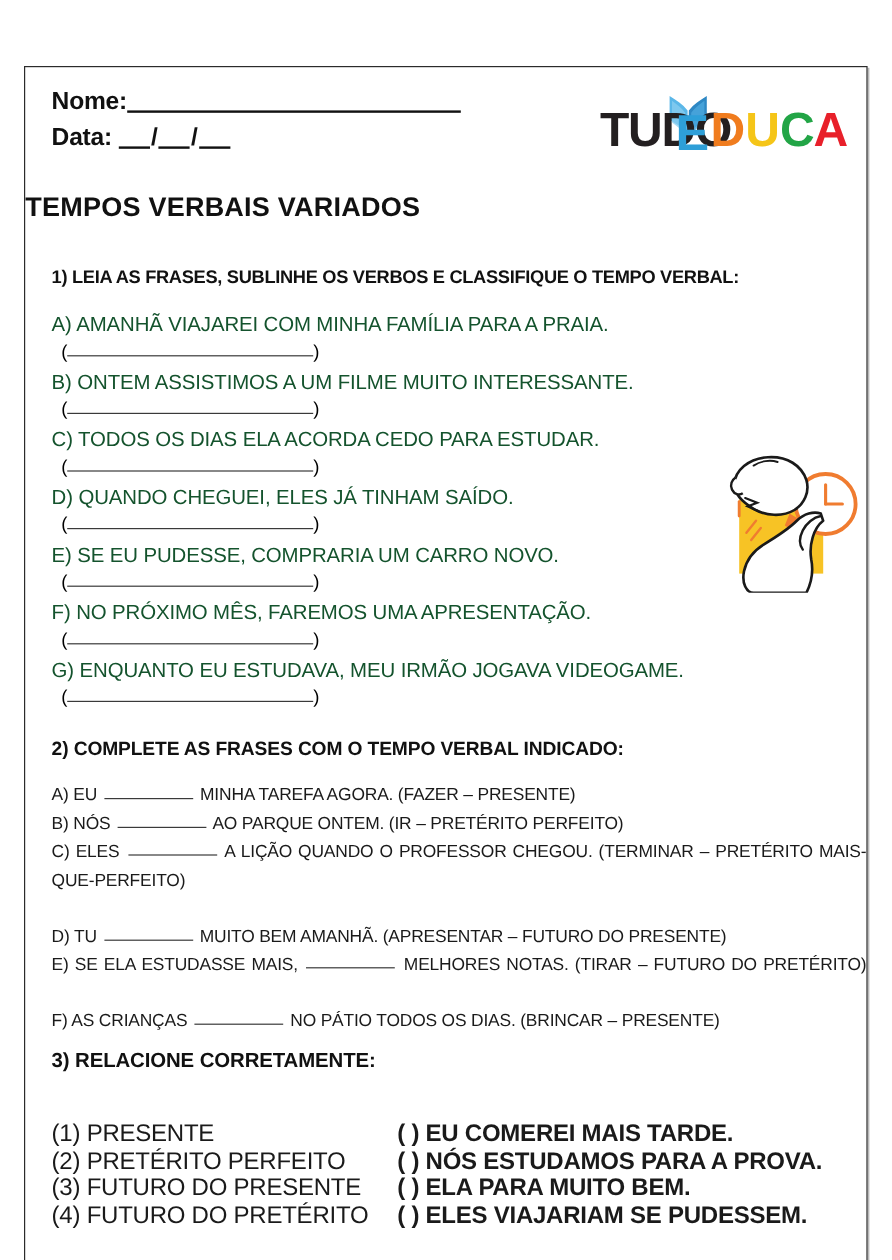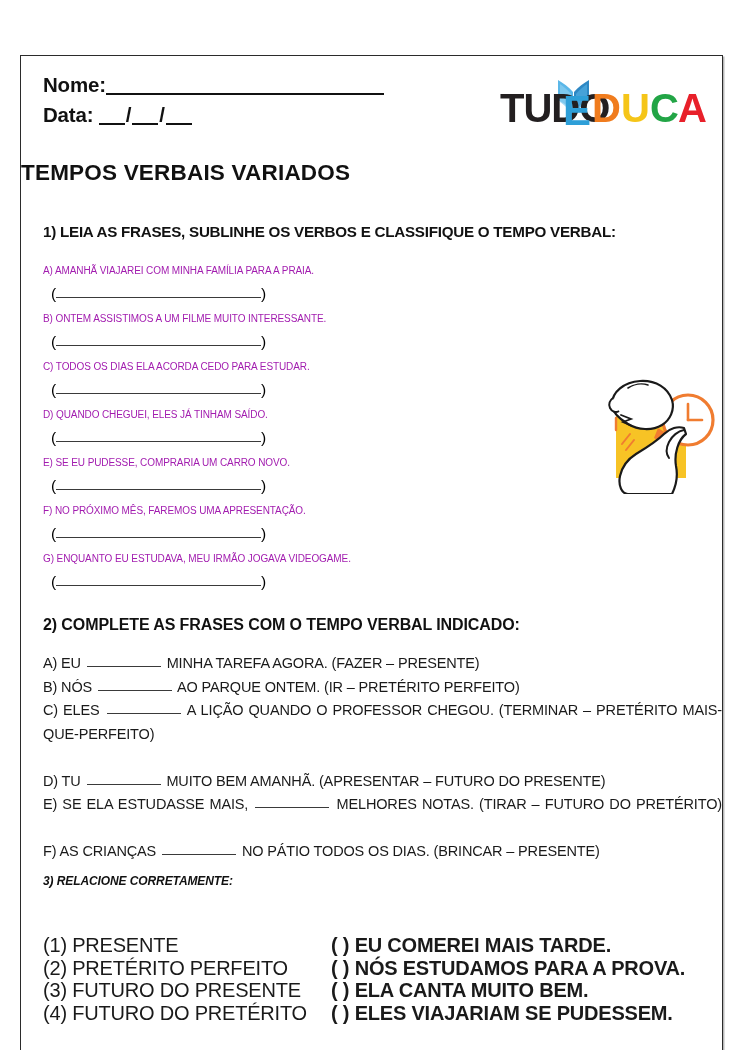--- a/index.html
+++ b/index.html
@@ -79,23 +79,23 @@
   
   .q-head {
     position: absolute;
     left: 22px;
     font-weight: bold;
     color: #111;
     white-space: nowrap;
   }
   #q1head { top: 167px; font-size: 15.2px; letter-spacing: -0.25px; }
   #q2head { top: 560px; font-size: 16px; letter-spacing: -0.1px; }
-  #q3head { top: 818px; font-size: 12px; letter-spacing: -0.1px; font-style: italic; }
-
-  .body-txt { color: #a21caf; font-size: 10px; }
+  #q3head { top: 818px; font-size: 17px; letter-spacing: -0.1px; }
+
+  .body-txt { color: #14532d; font-size: 17px; }
 
   
   #q1list {
     position: absolute;
     left: 22px;
     top: 203px;
     width: 545px;
   }
   #q1list .item { margin-bottom: 1px; }
   #q1list .sent {
@@ -297,21 +297,21 @@
     <div id="q3wrap">
       <div class="col-left">
         <div class="ln">(1) PRESENTE</div>
         <div class="ln">(2) PRETÉRITO PERFEITO</div>
         <div class="ln">(3) FUTURO DO PRESENTE</div>
         <div class="ln">(4) FUTURO DO PRETÉRITO</div>
       </div>
       <div class="col-right">
         <div class="ln">(  ) EU COMEREI MAIS TARDE.</div>
         <div class="ln">(  ) NÓS ESTUDAMOS PARA A PROVA.</div>
-        <div class="ln">(  ) ELA CANTA MUITO BEM.</div>
+        <div class="ln">(  ) ELA PARA MUITO BEM.</div>
         <div class="ln">(  ) ELES VIAJARIAM SE PUDESSEM.</div>
       </div>
     </div>
 
   </div>
 
   <div class="footer">www.tudoeduca.com</div>
 
 </div>
 

